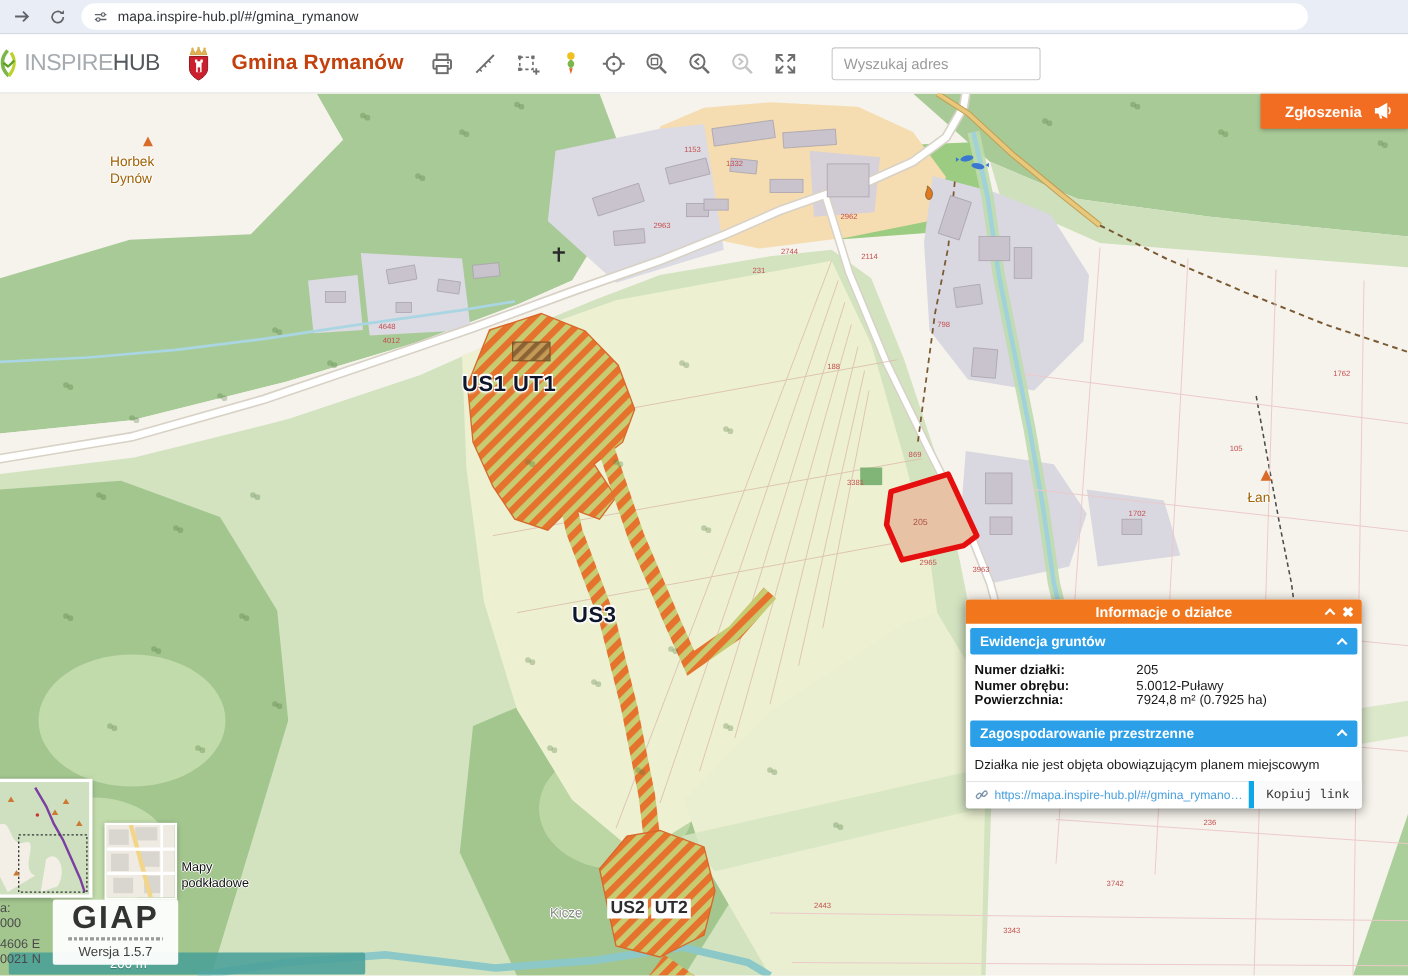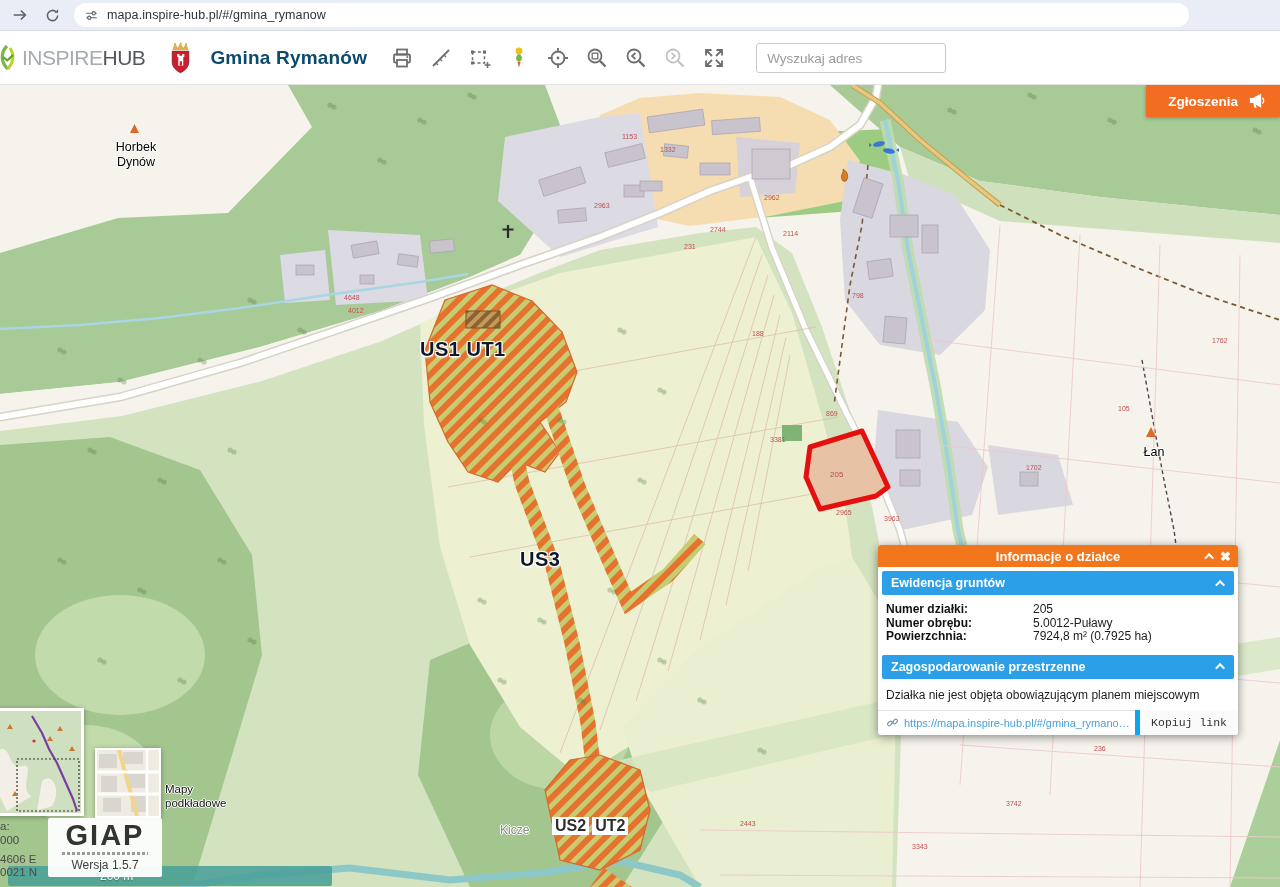--- a/index.html
+++ b/index.html
@@ -13,34 +13,34 @@
   .url-text { font-size:12.5px; color:#2f3337; margin-left:8px; letter-spacing:.1px; }
 
   
   .app-header { position:absolute; left:0; top:32px; width:1280px; height:53px; background:#fff; border-bottom:1px solid #e3e3e3; display:flex; align-items:center; }
   .brand { display:flex; align-items:center; margin-left:0; }
   .brand-mark { margin-left:-3px; }
   .brand-word { font-size:21px; font-weight:normal; letter-spacing:-.5px; margin-left:3px; }
   .brand-word .p1 { color:#a6abb0; }
   .brand-word .p2 { color:#54585c; }
   .crest { margin-left:22px; }
-  .app-title { margin-left:16px; font-size:19px; font-weight:bold; color:#0c4a6e; letter-spacing:.2px; }
+  .app-title { margin-left:16px; font-size:19px; font-weight:bold; color:#c2410c; letter-spacing:.2px; }
   .toolbar { display:flex; align-items:center; gap:13px; margin-left:22px; }
   .tb-btn { width:26px; height:26px; display:flex; align-items:center; justify-content:center; cursor:pointer; }
   .search-box { margin-left:16px; width:190px; height:30px; border:1px solid #c9c9c9; border-radius:3px; padding:0 10px; font-size:13.5px; color:#444; font-family:"Liberation Sans",sans-serif; }
   .search-box::placeholder { color:#9b9b9b; }
 
   
   .map-area { position:absolute; left:0; top:85px; width:1280px; height:802px; overflow:hidden; background:#f6f3ec; }
 
   .map-label { position:absolute; white-space:nowrap; pointer-events:none; }
   .zone-label { font-size:20px; font-weight:bold; color:#0f172a;
     text-shadow:-1px -1px 0 #fff,1px -1px 0 #fff,-1px 1px 0 #fff,1px 1px 0 #fff,0 2px 2px rgba(255,255,255,.8); letter-spacing:.5px; }
   .zone-chip { background:#fff; padding:0 3px; font-size:16px; font-weight:bold; color:#2e2e2e; display:inline-block; }
-  .place-label { font-size:12.5px; color:#000000; text-align:center; line-height:1.2;
+  .place-label { font-size:12.5px; color:#a16207; text-align:left; line-height:1.2;
     text-shadow:-1px 0 #fff,1px 0 #fff,0 -1px #fff,0 1px #fff; }
   .place-grey { font-size:12px; color:#8a8a8a; text-shadow:-1px 0 #fff,1px 0 #fff,0 -1px #fff,0 1px #fff; }
   .pnum { position:absolute; font-size:7px; color:#c45050; pointer-events:none; }
 
   
   .report-btn { position:absolute; top:0; right:0; height:32px; background:#f26d21; color:#fff; font-size:13.5px; font-weight:bold; display:flex; align-items:center; gap:9px; padding:0 13px 0 22px; box-shadow:0 1px 4px rgba(0,0,0,.3); cursor:pointer; }
 
   
   .popup { position:absolute; left:878px; top:460px; width:360px; background:#fff; border-radius:3px; box-shadow:0 2px 10px rgba(0,0,0,.45); font-size:12px; z-index:20; }
   .popup-header { background:#f2761b; height:22px; border-radius:3px 3px 0 0; position:relative; display:flex; align-items:center; justify-content:center; }

